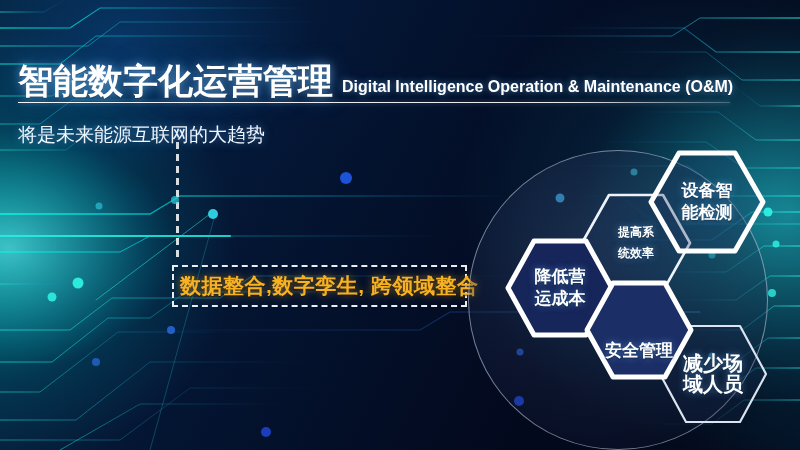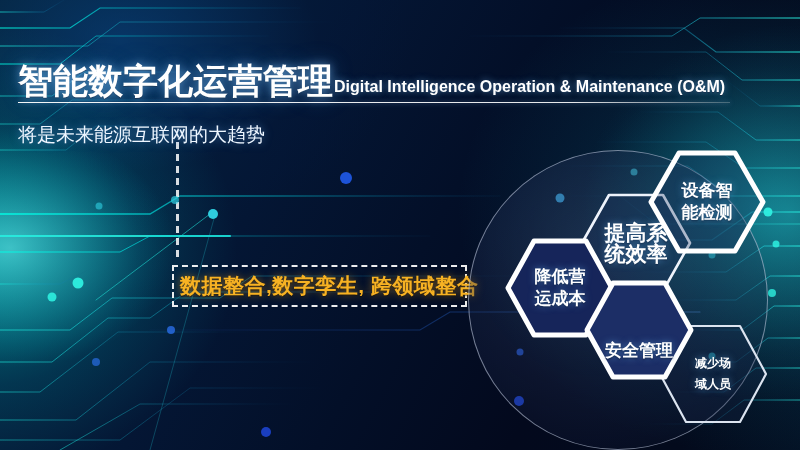--- a/index.html
+++ b/index.html
@@ -24,21 +24,21 @@
   #header{position:absolute;left:0;top:52px;width:800px;}
   #titleRow{position:relative;height:46px;padding-left:18px;display:flex;align-items:flex-end;}
   #titleCn{
     font-size:35px;line-height:35px;font-weight:bold;color:#ffffff;
     letter-spacing:0px;
     text-shadow:0 0 10px rgba(130,200,255,.65),0 0 22px rgba(60,140,220,.45),0 1px 0 #0a1c33;
     white-space:nowrap;
   }
   #titleEn{
     font-size:16px;line-height:16px;font-weight:bold;color:#ffffff;
-    margin-left:1px;margin-bottom:3px;white-space:nowrap;
+    margin-left:9px;margin-bottom:3px;white-space:nowrap;
     text-shadow:0 0 7px rgba(120,190,255,.6),0 1px 0 #0a1c33;
   }
   #titleRule{
     position:absolute;left:18px;top:50px;width:712px;height:1px;
     background:linear-gradient(90deg,rgba(255,255,255,.95) 0%,rgba(255,255,255,.9) 78%,rgba(255,255,255,.25) 100%);
     box-shadow:0 0 5px rgba(160,210,255,.5);
   }
   #subtitleCn{
     position:absolute;left:18px;top:56px;
     font-size:19px;line-height:22px;color:#eef6ff;white-space:nowrap;
@@ -227,31 +227,31 @@
   <div id="kicker"></div>
   <div id="kickerText">数据整合,数字孪生, 跨领域整合</div>
 
   <div id="circle"></div>
 
 
   <div class="hex" id="hex-reduce-onsite-staff" style="left: 658px; top: 324px; width: 110px; height: 100px;">
     <svg width="110" height="100" viewBox="0 0 110 100" preserveAspectRatio="none">
       <polygon points="28,2 82,2 108,50 82,98 28,98 2,50" fill="rgba(26,40,74,0.26)" stroke="#dce4f0" stroke-width="2.2" stroke-linejoin="round"></polygon>
     </svg>
-    <div class="hexlabel" style="font-size: 12px; line-height: 21px;">
+    <div class="hexlabel" style="font-size: 20px; line-height: 21px;">
       <span>减少场</span>
       <span>域人员</span>
     </div>
   </div>
 
   <div class="hex" id="hex-improve-system-efficiency" style="left: 580px; top: 193px; width: 112px; height: 100px;">
     <svg width="112" height="100" viewBox="0 0 112 100" preserveAspectRatio="none">
       <polygon points="29,2 83,2 110,50 83,98 29,98 2,50" fill="rgba(30,48,88,0.28)" stroke="#eef3fb" stroke-width="2.6" stroke-linejoin="round"></polygon>
     </svg>
-    <div class="hexlabel" style="font-size: 21px; line-height: 21px;">
+    <div class="hexlabel" style="font-size: 12px; line-height: 21px;">
       <span>提高系</span>
       <span>统效率</span>
     </div>
   </div>
 
   <div class="hex" id="hex-equipment-smart-detection" style="left: 648px; top: 150px; width: 118px; height: 104px;">
     <svg width="118" height="104" viewBox="0 0 118 104" preserveAspectRatio="none">
       <polygon points="31,3 87,3 115,52 87,101 31,101 3,52" fill="rgba(26,54,96,0.30)" stroke="#ffffff" stroke-width="5" stroke-linejoin="round"></polygon>
     </svg>
     <div class="hexlabel" style="font-size: 17px; line-height: 22px;">

